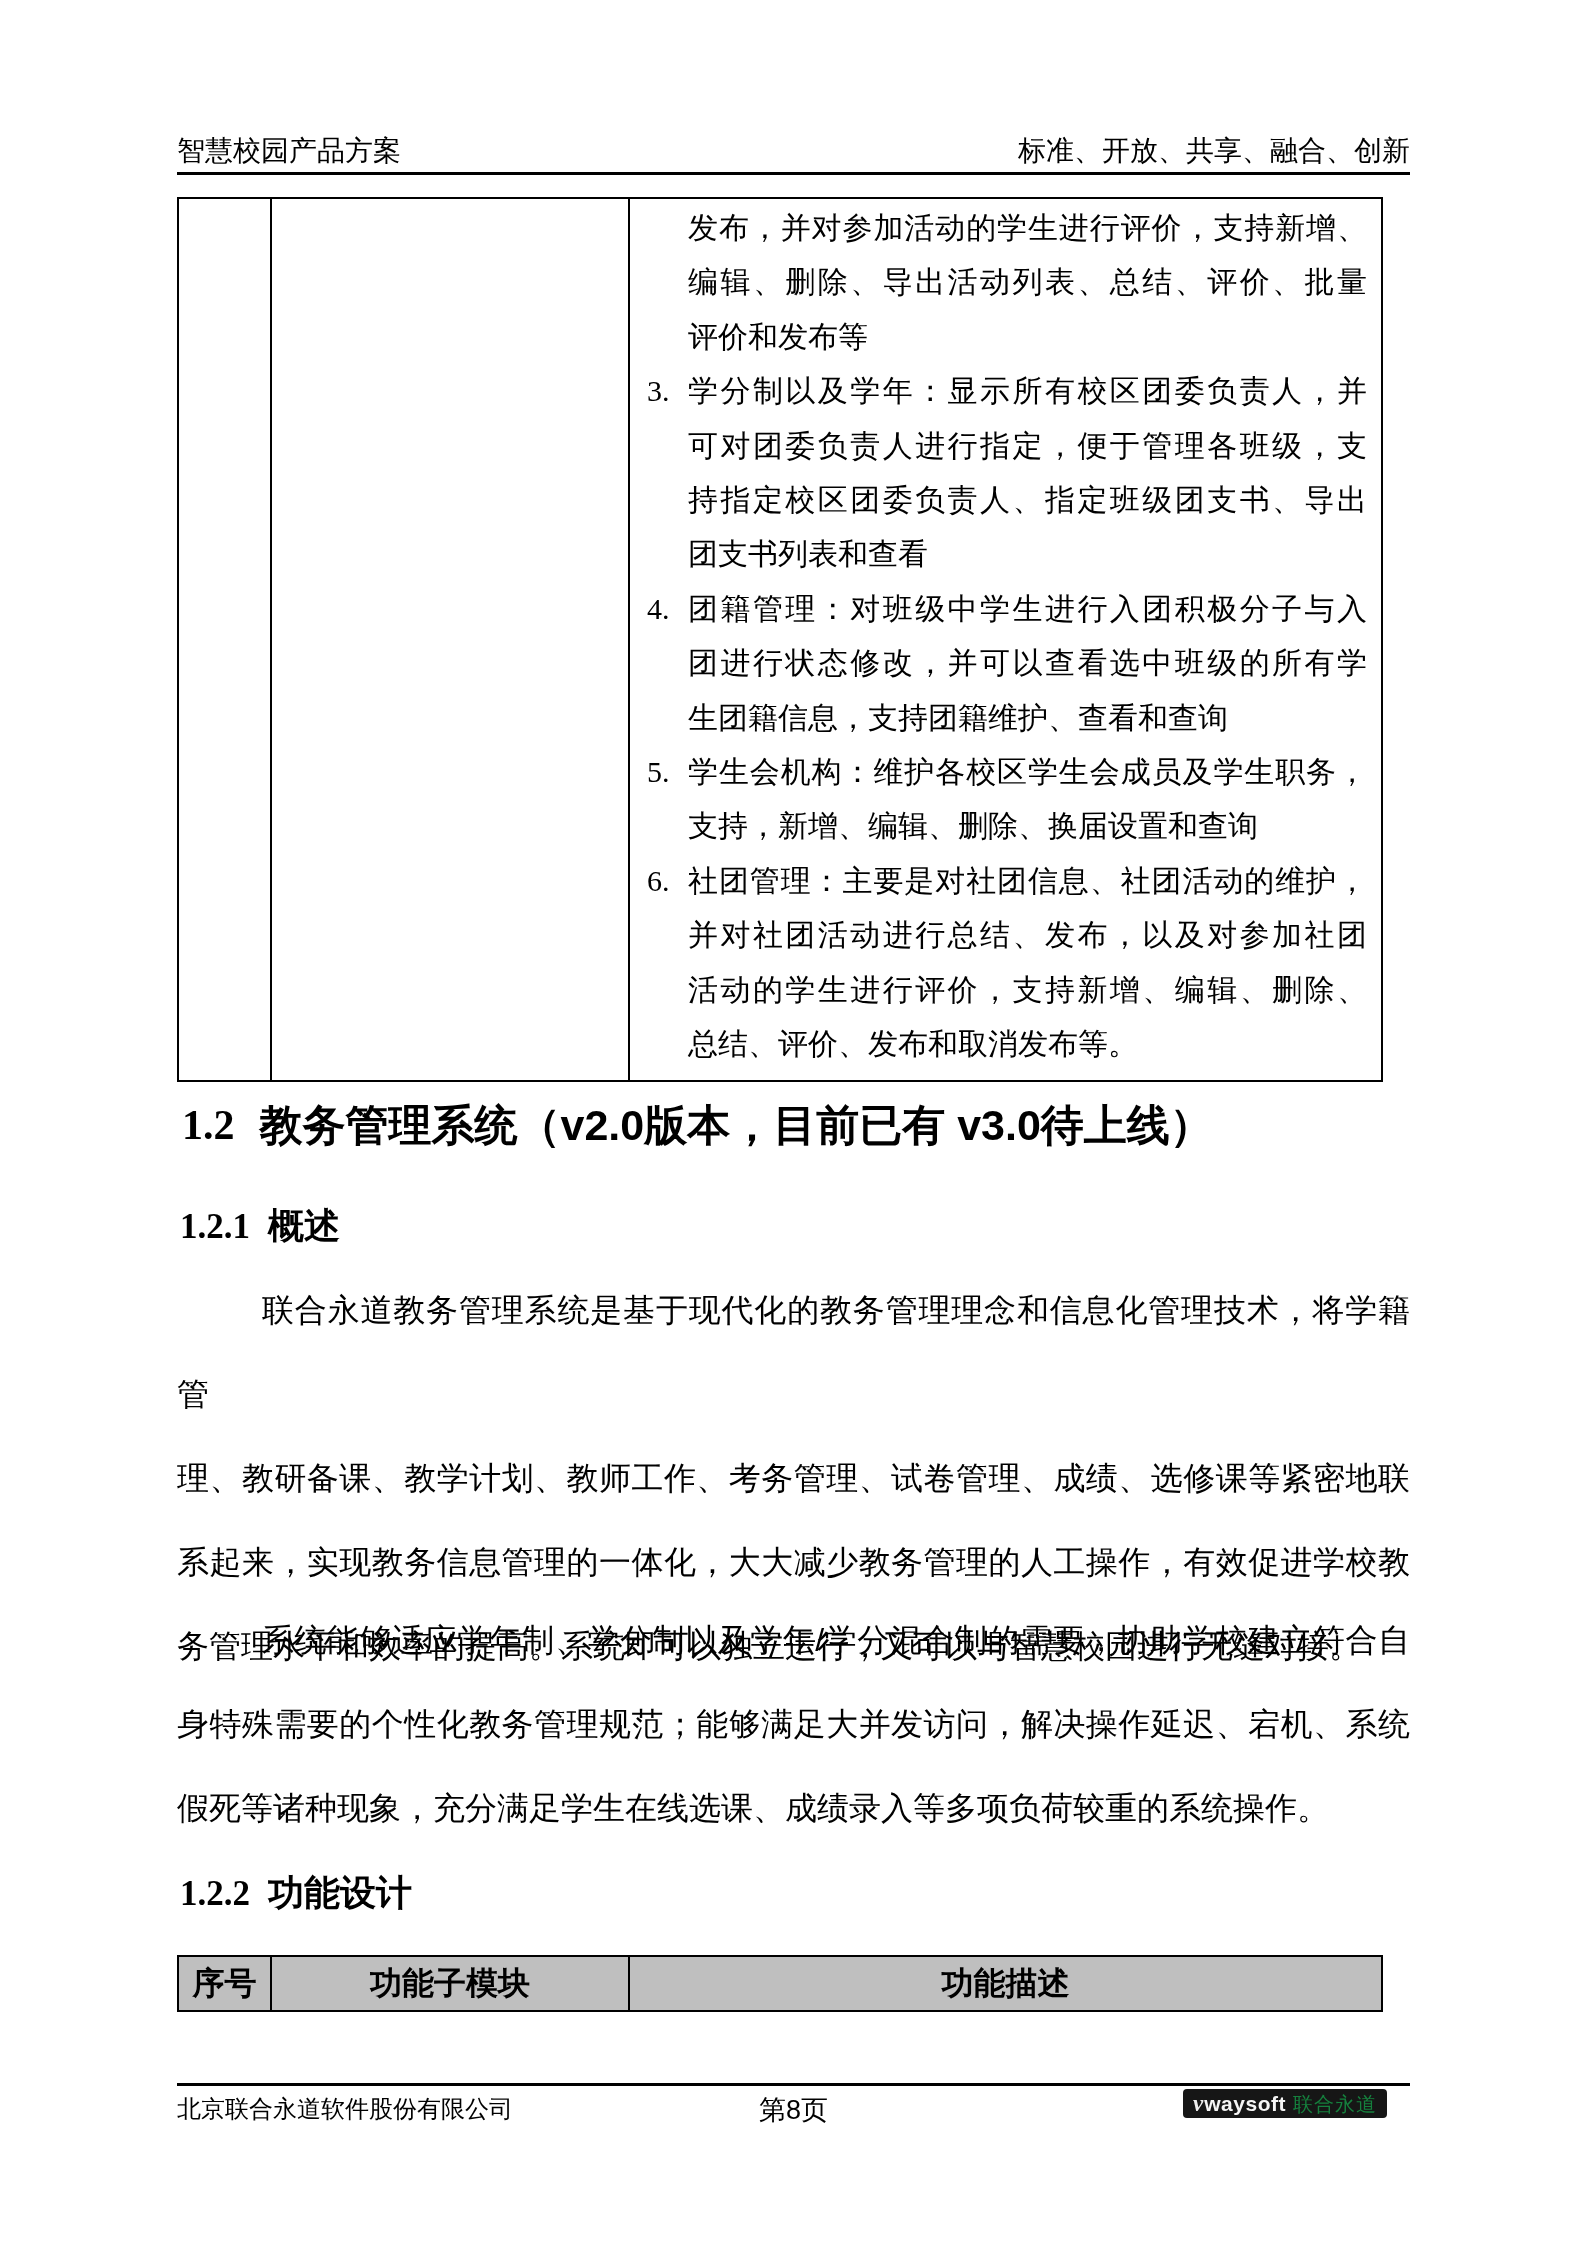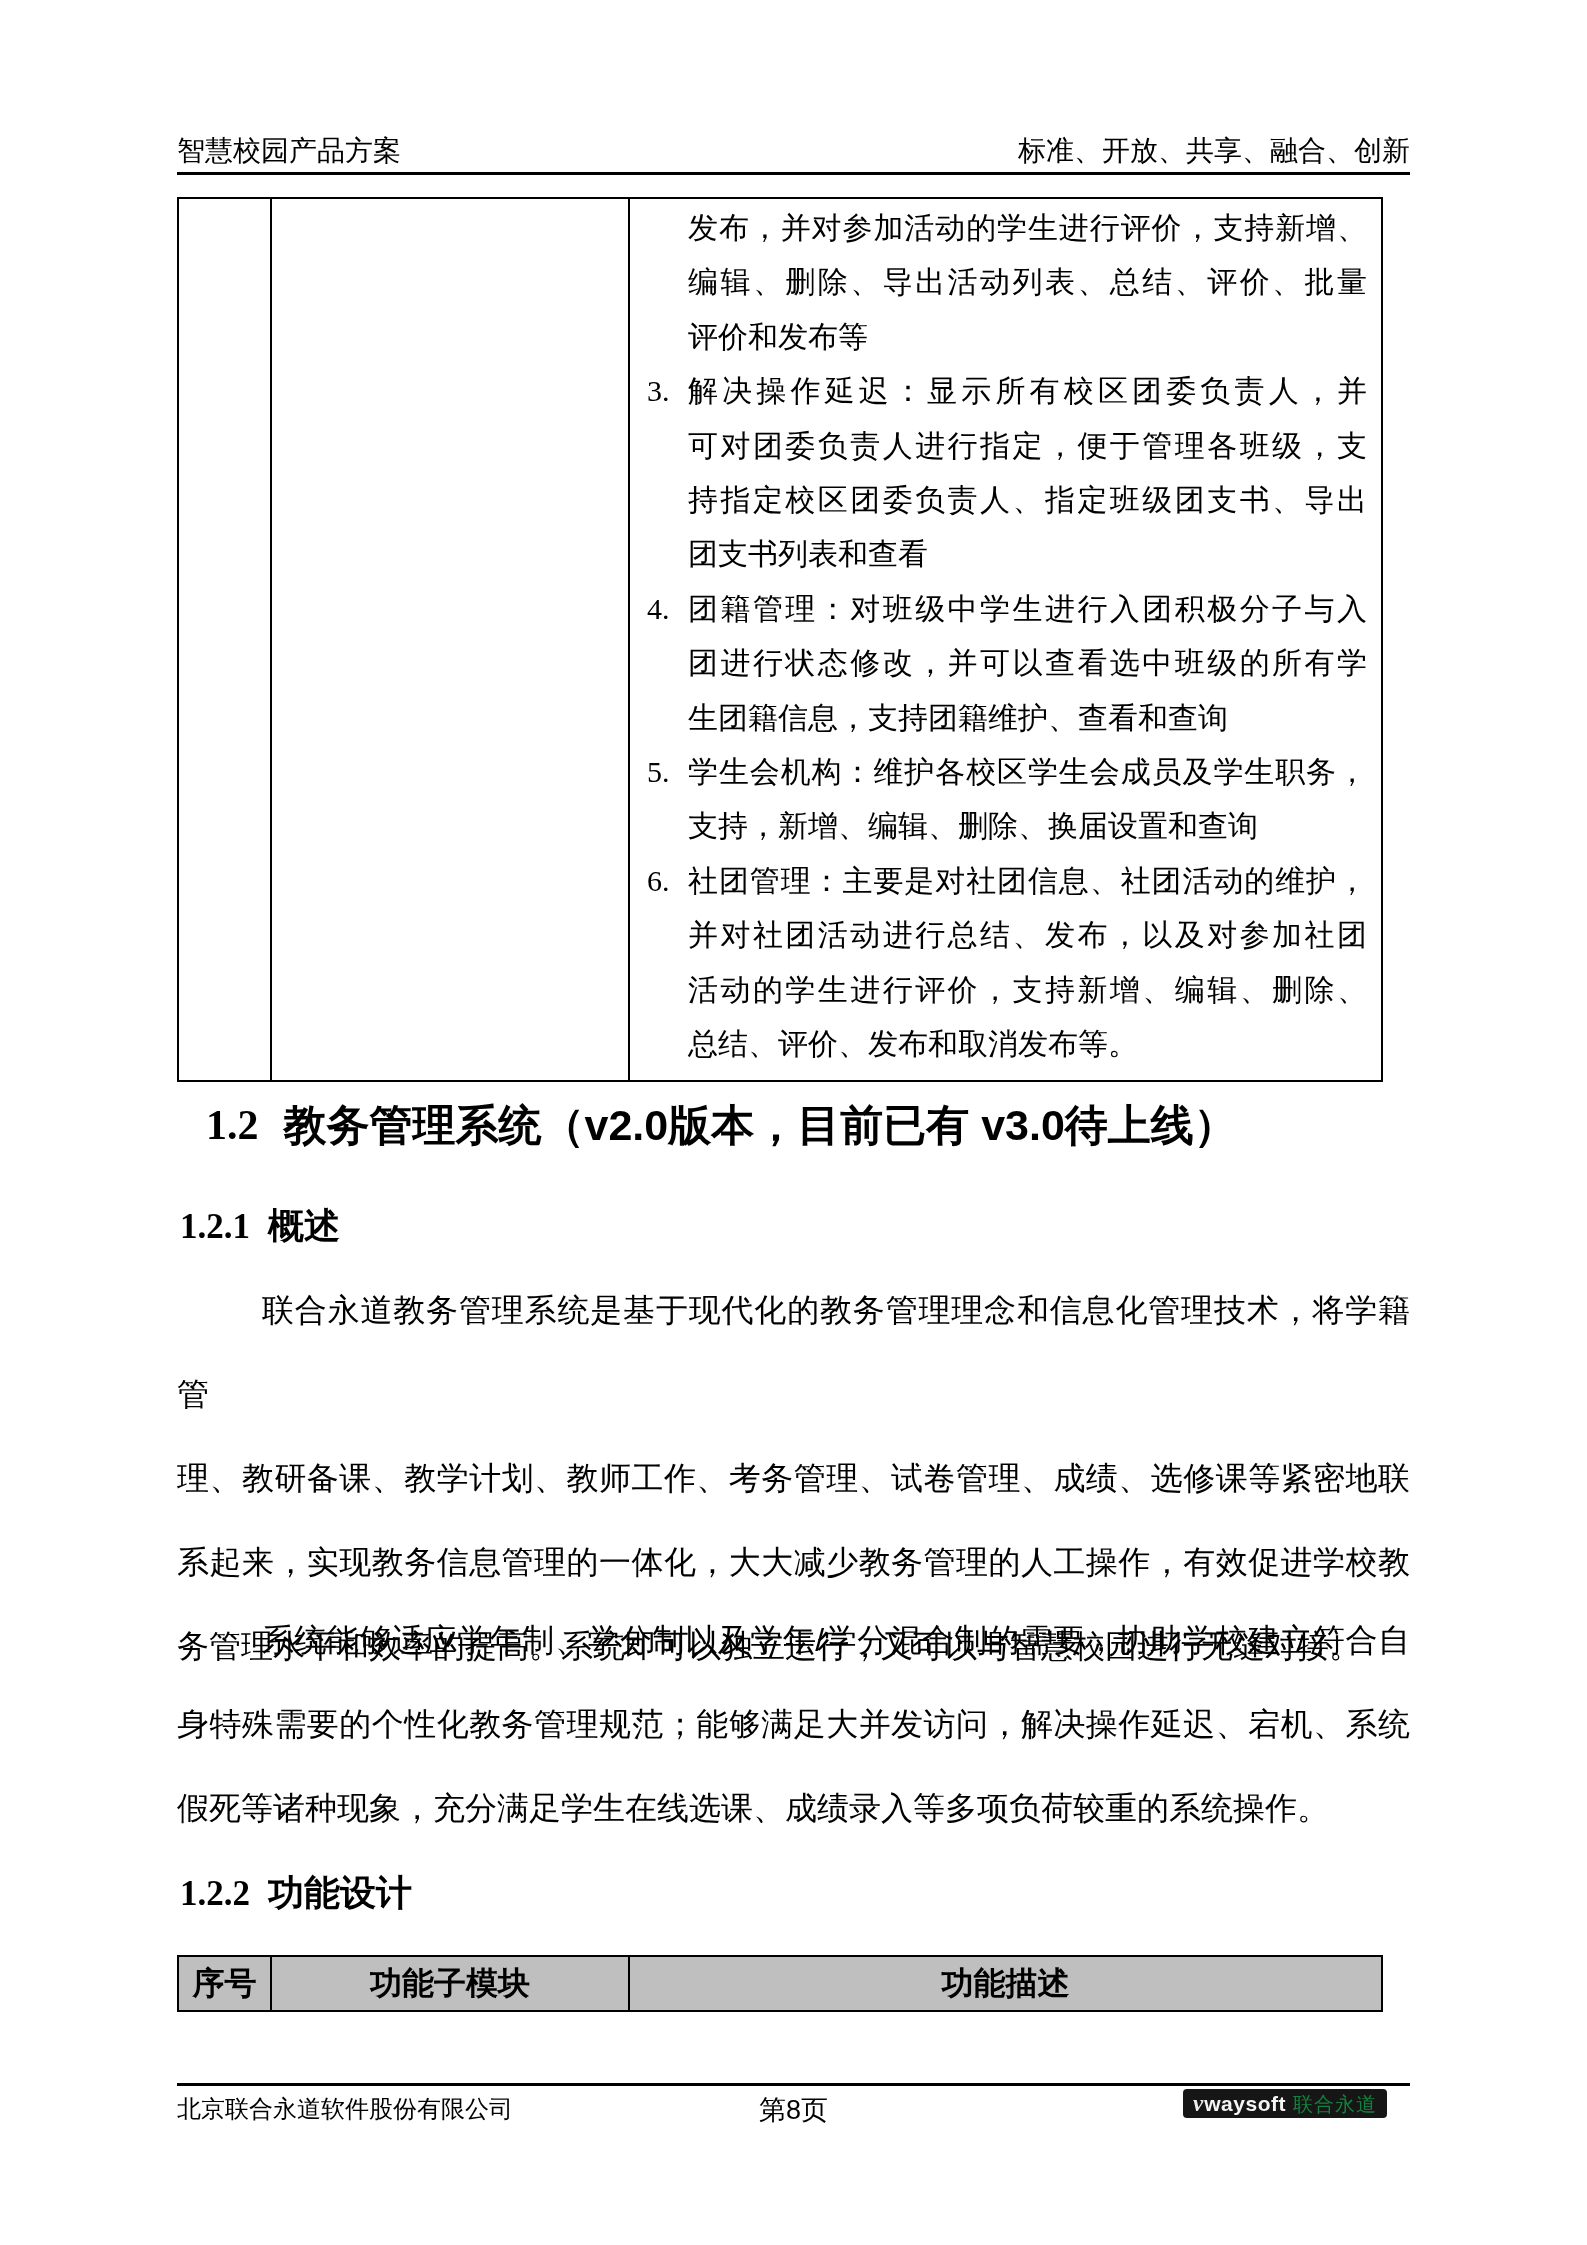--- a/index.html
+++ b/index.html
@@ -25,21 +25,21 @@
   .desc-lines{position:relative;padding:2px 14px 0 58px;
        font-size:30px;line-height:54.4px;}
   
   .line{position:relative;}
   .line.j{text-align:justify;text-align-last:justify;}
   .line.nl{text-align:left;text-align-last:left;}
   .line.ind{text-indent:85px;}
   .marker{position:absolute;left:-41px;top:0;text-indent:0;
        font-family:"Liberation Serif",serif;font-size:30px;}
   
-  .h2{position:absolute;left:206px;top:1098px;display:flex;align-items:center;
+  .h2{position:absolute;left:182px;top:1098px;display:flex;align-items:center;
       font-weight:700;font-size:43px;line-height:54px;}
   .h2 .num{font-family:"Liberation Serif",serif;margin-right:25px;font-size:42px;}
   .h3{position:absolute;display:flex;align-items:baseline;
       font-weight:700;font-size:36px;line-height:46px;}
   .h3 .num{font-family:"Liberation Serif",serif;margin-right:18px;font-size:35px;}
   .h31{left:180px;top:1203px;}
   .h32{left:180px;top:1870px;}
   
   .para{position:absolute;left:177px;width:1233px;font-size:32px;line-height:84px;}
   .para1{top:1268px;}
@@ -76,21 +76,21 @@
   <div class="hdr-rule"></div>
 
   <div class="doc-table">
     <div class="cell"></div>
     <div class="cell"></div>
     <div class="cell">
       <div class="desc-lines">
           <div class="line j"><span>发布，并对参加活动的学生进行评价，支持新增、</span></div>
           <div class="line j"><span>编辑、删除、导出活动列表、总结、评价、批量</span></div>
           <div class="line nl"><span>评价和发布等</span></div>
-          <div class="line j"><span class="marker">3.</span><span>解决操作延迟：显示所有校区团委负责人，并</span></div>
+          <div class="line j"><span class="marker">3.</span><span>学分制以及学年：显示所有校区团委负责人，并</span></div>
           <div class="line j"><span>可对团委负责人进行指定，便于管理各班级，支</span></div>
           <div class="line j"><span>持指定校区团委负责人、指定班级团支书、导出</span></div>
           <div class="line nl"><span>团支书列表和查看</span></div>
           <div class="line j"><span class="marker">4.</span><span>团籍管理：对班级中学生进行入团积极分子与入</span></div>
           <div class="line j"><span>团进行状态修改，并可以查看选中班级的所有学</span></div>
           <div class="line nl"><span>生团籍信息，支持团籍维护、查看和查询</span></div>
           <div class="line j"><span class="marker">5.</span><span>学生会机构：维护各校区学生会成员及学生职务，</span></div>
           <div class="line nl"><span>支持，新增、编辑、删除、换届设置和查询</span></div>
           <div class="line j"><span class="marker">6.</span><span>社团管理：主要是对社团信息、社团活动的维护，</span></div>
           <div class="line j"><span>并对社团活动进行总结、发布，以及对参加社团</span></div>

